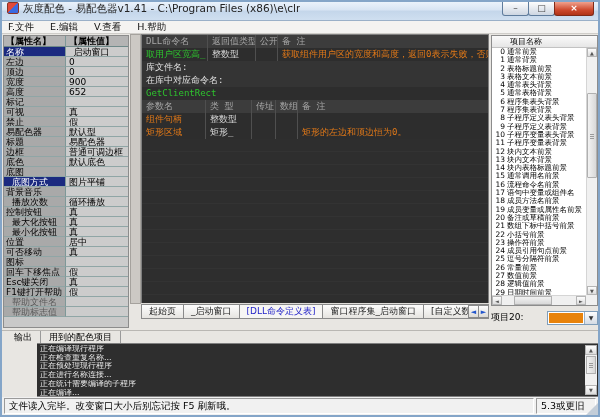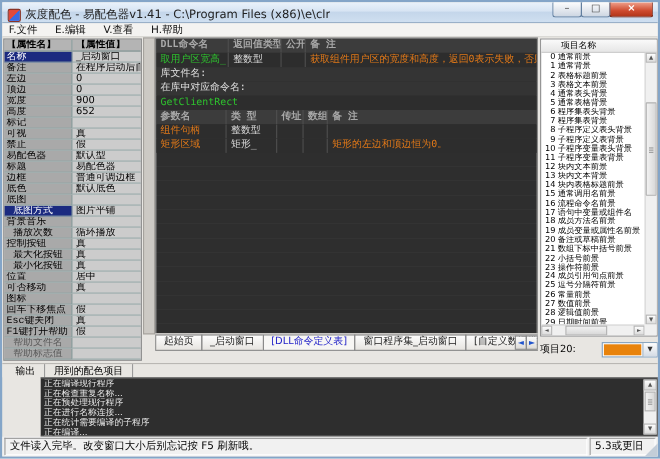--- a/index.html
+++ b/index.html
@@ -1,50 +1,50 @@
 <!DOCTYPE html>
 <html><head>
 <meta charset="utf-8">
 <style>
   * { margin:0; padding:0; box-sizing:border-box; }
   html,body { width:600px; height:417px; overflow:hidden; font-family:"DejaVu Sans",sans-serif; }
   .window { position:relative; width:600px; height:417px; border:2px solid #84a5c8; background:#e8e6e2; overflow:hidden; }
 
   
-  .titlebar { height:19px; background:linear-gradient(#eaf2fb 0%,#d7e4f3 45%,#c4d6ea 50%,#cfdff0 100%); display:flex; align-items:flex-end; padding-left:5px; position:relative; border-bottom:1px solid #9ab0c8;}
+  .titlebar { height:19px; background:linear-gradient(#eaf2fb 0%,#d7e4f3 45%,#c4d6ea 50%,#cfdff0 100%); display:flex; align-items:flex-start; padding-left:5px; position:relative; border-bottom:1px solid #9ab0c8;}
   .app-icon { width:12px; height:12px; border-radius:2px; background:linear-gradient(135deg,#e04a3a 0 50%,#3a6ae0 50% 100%); border:1px solid #8a3326; margin-right:4px; flex:none;}
   .title-text { font-size:10.5px; color:#222; white-space:nowrap; overflow:hidden; }
   .capbtns { position:absolute; right:4px; top:0; display:flex; }
   .cap { width:27px; height:14px; border:1px solid #5f7c9c; border-top:none; background:linear-gradient(#fdfdfd,#cdd6e2); border-radius:0 0 3px 3px; font-size:9px; line-height:12px; text-align:center; color:#444; margin-left:-1px;}
   .cap.close { width:40px; background:linear-gradient(#f0a18c,#ce4a2e 60%,#b03418); color:#fff; border-color:#7e2a18; font-weight:bold;}
 
   
   .menubar { height:13px; background:#f4f3f1; border-bottom:1px solid #cfcdc9; display:flex; align-items:center; padding-left:6px; }
   .menu-item { font-size:9.5px; color:#111; margin-right:16px; white-space:nowrap; }
 
   
   .main { position:relative; height:296px; background:#e8e6e2; }
 
   
   .propgrid { position:absolute; left:1px; top:1px; width:126px; height:293px; border:1px solid #8c8c8c; background:#c9c9c9; overflow:hidden; font-size:9px;}
   .pg-row { display:flex; height:10px; line-height:10px; overflow:hidden;}
   .pg-row.hdr { height:11px; line-height:11px; font-weight:bold;}
-  .pg-label { width:62px; background:#a9a9a9; color:#000; border-right:1px solid #7e9898; border-bottom:1px solid #8fa6a6; padding-left:2px; white-space:nowrap; overflow:hidden;font-family:Liberation Mono, monospace;}
+  .pg-label { width:62px; background:#a9a9a9; color:#000; border-right:1px solid #7e9898; border-bottom:1px solid #8fa6a6; padding-left:2px; white-space:nowrap; overflow:hidden;}
   .pg-value { flex:1; background:#cccccc; color:#000; border-bottom:1px solid #8fa6a6; padding-left:3px; white-space:nowrap; overflow:hidden;}
   .pg-row.hdr .pg-label,.pg-row.hdr .pg-value { background:#b4b4b4; border-bottom:1px solid #6f8a8a;}
   .pg-row.sel .pg-label { background:#1b2a80; color:#fff; }
   .pg-row .ind { padding-left:8px; }
   .pg-row .dim { color:#5a5a5a; }
 
   
   .editor { position:absolute; left:128px; top:0; width:359px; height:296px; }
   .editor-margin { position:absolute; left:0; top:0; width:11px; height:270px; background:#ccc9c4; border:1px solid #a5a29d;}
   .editor-dark { position:absolute; left:11px; top:0; right:0; height:270px; background:repeating-linear-gradient(180deg,#2e2e2e 0 12px,#333333 12px 13px); border:1px solid #7f7f7f; overflow:hidden; font-family:"DejaVu Sans Mono","DejaVu Sans",sans-serif; font-size:9px;}
   .erow { display:flex; height:13px; line-height:12px; overflow:hidden;}
-  .erow.ehdr { background:#3c3c3c; color:#a8a8a8;font-weight:bold;}
+  .erow.ehdr { background:#3c3c3c; color:#a8a8a8;}
   .erow.edata { background:#2d2d2d;}
   .erow.efull { background:#343434; color:#e0e0e0; padding-left:4px; white-space:nowrap;}
   .erow.eval { background:#2d2d2d; padding-left:4px; white-space:nowrap;}
   .ecell { border-right:1px solid #4f4f4f; padding-left:4px; white-space:nowrap; overflow:hidden; flex:none;}
   .ecell.last { flex:1; border-right:none;}
   .c-green { color:#2ec22e; }
   .c-yellow { color:#c8c832; }
   .c-orange { color:#e07818; }
   .c-white { color:#d8d8d8; }
 
@@ -124,24 +124,20 @@
     <div class="propgrid" id="propgrid">
         <div class="pg-row hdr">
           <div class="pg-label">【属性名】</div>
           <div class="pg-value">【属性值】</div>
         </div>
         <div class="pg-row sel">
           <div class="pg-label">名称</div>
           <div class="pg-value">_启动窗口</div>
         </div>
         <div class="pg-row">
-          <div class="pg-label">备注</div>
-          <div class="pg-value">在程序启动后自</div>
-        </div>
-        <div class="pg-row">
           <div class="pg-label">左边</div>
           <div class="pg-value">0</div>
         </div>
         <div class="pg-row">
           <div class="pg-label">顶边</div>
           <div class="pg-value">0</div>
         </div>
         <div class="pg-row">
           <div class="pg-label">宽度</div>
           <div class="pg-value">900</div>

